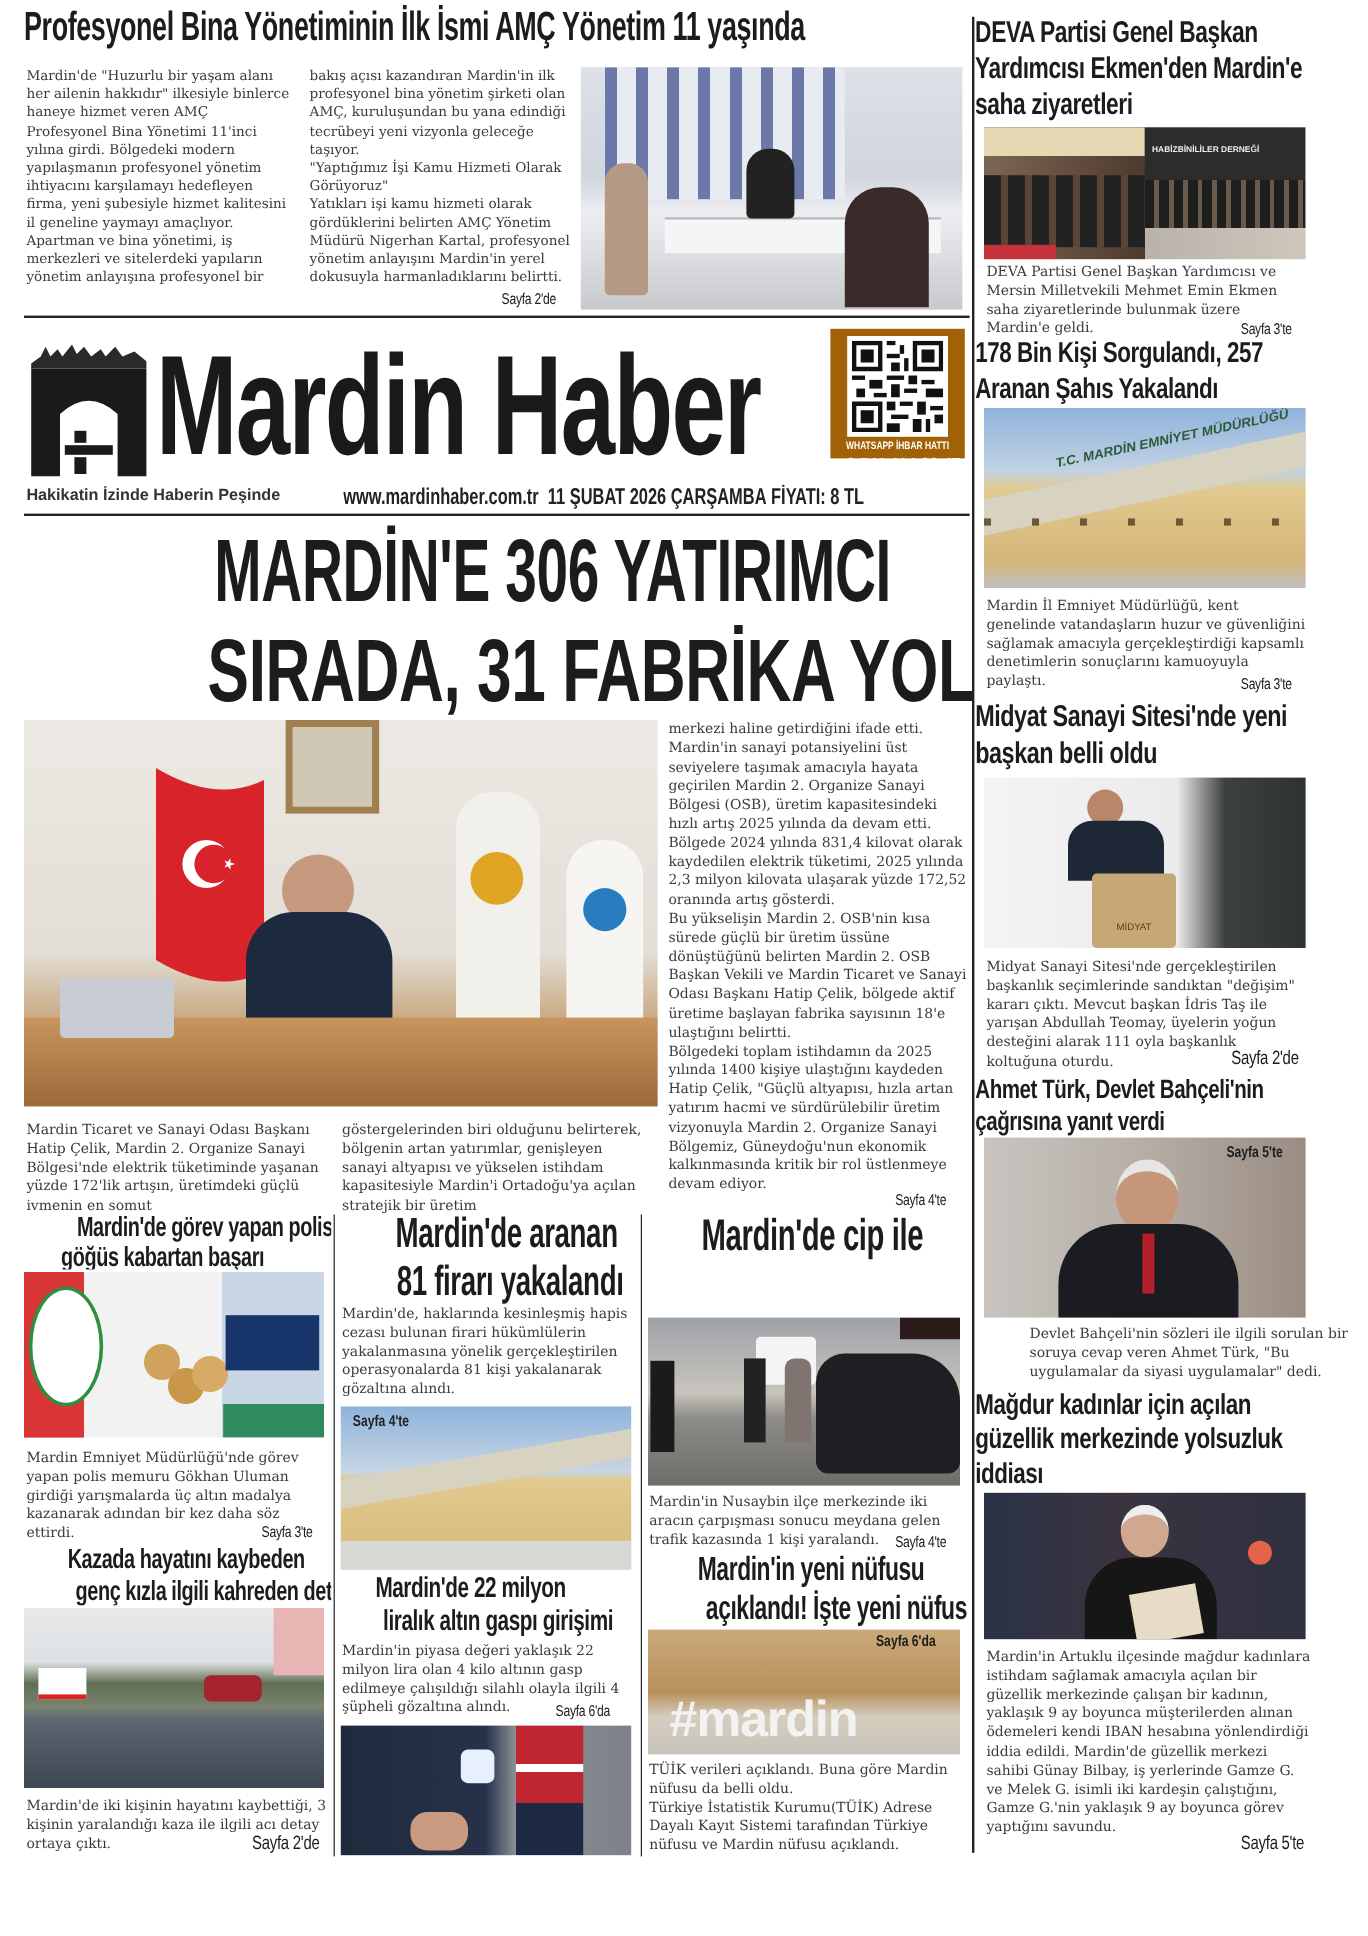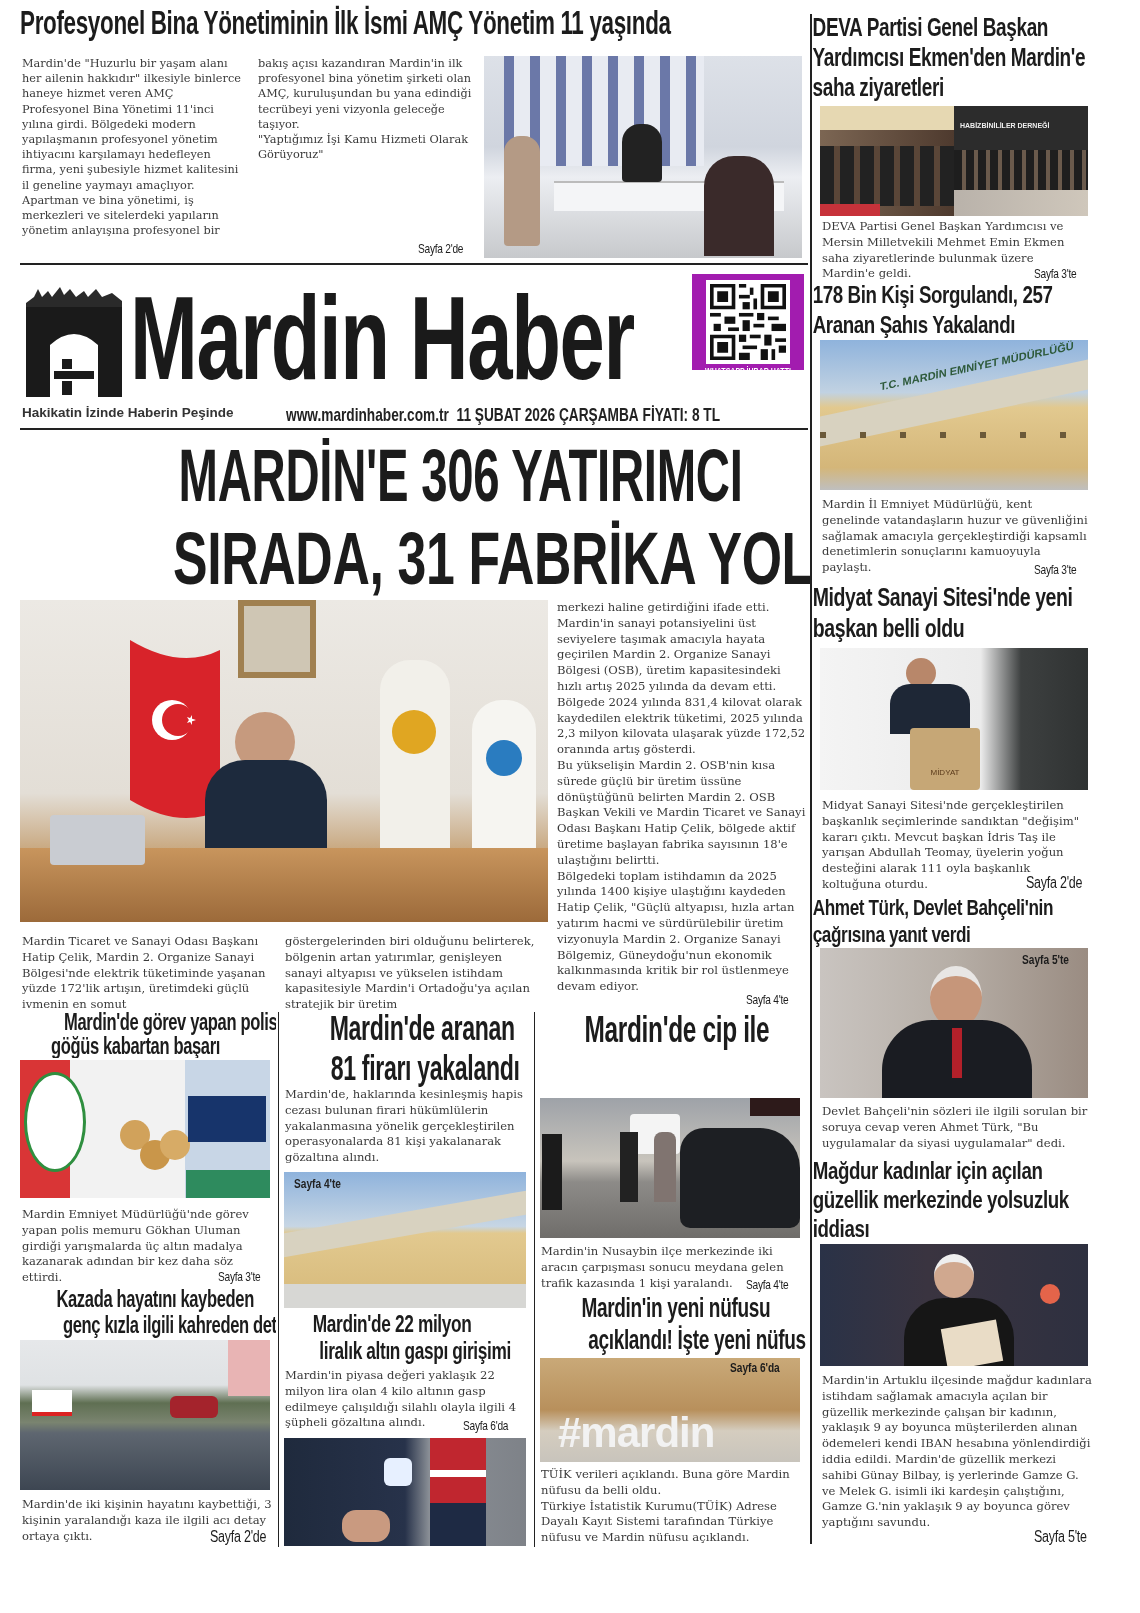--- a/index.html
+++ b/index.html
@@ -22,20 +22,21 @@
 <div class="abs hl" style="left:20px;top:2px;width:790px;height:40px;overflow:hidden">
   <span class="condl" style="font-size:34px;line-height:40px;transform:scaleX(0.66)">Profesyonel Bina Yönetiminin İlk İsmi AMÇ Yönetim 11 yaşında</span>
 </div>
 <div class="abs body" style="left:22px;top:56px;width:222px;font-size:11.3px;line-height:15.2px">
   <div>Mardin'de "Huzurlu bir yaşam alanı her ailenin hakkıdır" ilkesiyle binlerce haneye hizmet veren AMÇ Profesyonel Bina Yönetimi 11'inci yılına girdi. Bölgedeki modern yapılaşmanın profesyonel yönetim ihtiyacını karşılamayı hedefleyen firma, yeni şubesiyle hizmet kalitesini il geneline yaymayı amaçlıyor.</div>
   <div>Apartman ve bina yönetimi, iş merkezleri ve sitelerdeki yapıların yönetim anlayışına profesyonel bir</div>
 </div>
 <div class="abs body" style="left:258px;top:56px;width:225px;font-size:11.3px;line-height:15.2px">
   <div>bakış açısı kazandıran Mardin'in ilk profesyonel bina yönetim şirketi olan AMÇ, kuruluşundan bu yana edindiği tecrübeyi yeni vizyonla geleceğe taşıyor.</div>
   <div>"Yaptığımız İşi Kamu Hizmeti Olarak Görüyoruz"</div>
+  <div>Yatıkları işi kamu hizmeti olarak gördüklerini belirten AMÇ Yönetim Müdürü Nigerhan Kartal, profesyonel yönetim anlayışını Mardin'in yerel dokusuyla harmanladıklarını belirtti.</div>
 </div>
 <div class="abs sayfa" style="left:418px;top:241px"><span class="condl">Sayfa 2'de</span></div>
 <div class="img" style="left:484px;top:56px;width:318px;height:202px;background:linear-gradient(180deg,#dde1e8 0%,#d0d5de 45%,#eceef2 60%,#c7c9cc 100%)">
   <div style="position:absolute;left:20px;top:0;width:200px;height:110px;background:repeating-linear-gradient(90deg,#6b78a8 0 10px,#e8ebf2 10px 26px)"></div>
   <div style="position:absolute;left:70px;top:125px;width:230px;height:30px;background:#f4f5f7;border-top:2px solid #bbb"></div>
   <div style="position:absolute;left:20px;top:80px;width:36px;height:110px;background:#b49a85;border-radius:16px 16px 4px 4px"></div>
   <div style="position:absolute;left:138px;top:68px;width:40px;height:58px;background:#222;border-radius:18px 18px 4px 4px"></div>
   <div style="position:absolute;left:220px;top:100px;width:70px;height:100px;background:#3a2a2a;border-radius:30px 30px 0 0"></div>
 </div>
 
@@ -47,21 +48,21 @@
     <path d="M4 18 L12 12 L16 4 L20 12 L26 6 L30 12 L38 2 L42 10 L48 4 L54 12 L62 6 L66 12 L74 4 L80 12 L90 8 L100 16 L100 22 L4 22 Z" fill="#2a2a2a"></path>
     <path d="M4 22 L100 22 L100 112 L76 112 L76 60 Q52 38 28 60 L28 112 L4 112 Z" fill="#1a1a1a"></path>
     <rect x="40" y="74" width="10" height="10" fill="#1a1a1a"></rect>
     <rect x="40" y="96" width="10" height="14" fill="#1a1a1a"></rect>
     <rect x="32" y="86" width="40" height="8" fill="#1a1a1a"></rect>
   </svg>
 </div>
 <div class="abs hl" style="left:130px;top:278px;width:560px;height:120px;overflow:hidden">
   <span class="condl" style="font-size:118px;line-height:120px;transform:scaleX(0.69);color:#1a1a1a;letter-spacing:-2px">Mardin Haber</span>
 </div>
-<div class="abs" style="left:692px;top:274px;width:112px;height:96px;background:#a21caf">
+<div class="abs" style="left:692px;top:274px;width:112px;height:108px;background:#a16207">
   <div style="position:absolute;left:14px;top:6px;width:84px;height:84px;background:#fff;padding:4px">
     <svg width="76" height="76" viewBox="0 0 21 21">
       <rect width="21" height="21" fill="#fff"></rect>
       <g fill="#111">
         <path d="M0 0h7v7H0zM1 1v5h5V1zM2 2h3v3H2z" fill-rule="evenodd"></path>
         <path d="M14 0h7v7h-7zM15 1v5h5V1zM16 2h3v3h-3z" fill-rule="evenodd"></path>
         <path d="M0 14h7v7H0zM1 15v5h5v-5zM2 16h3v3H2z" fill-rule="evenodd"></path>
         <rect x="8" y="0" width="2" height="1"></rect>
           <rect x="11" y="1" width="1" height="2"></rect>
           <rect x="8" y="3" width="3" height="1"></rect>
@@ -259,21 +260,21 @@
 
 <div class="abs hl hl-c" style="left:812px;top:894px;width:290px;height:54px;overflow:hidden">
   <span class="cond" style="font-size:22px;line-height:27px;white-space:normal;width:370px;transform:scaleX(0.78);margin-left:-40px">Ahmet Türk, Devlet Bahçeli'nin çağrısına yanıt verdi</span>
 </div>
 <div class="img" style="left:820px;top:948px;width:268px;height:150px;background:linear-gradient(90deg,#c9c4c0 0%,#b6aea6 50%,#9a8c82 100%)">
   <div style="position:absolute;right:6px;top:4px;font-family:'Liberation Sans',sans-serif;font-weight:bold;font-size:13px;color:#1c1c1c"><span class="condl">Sayfa 5'te</span></div>
   <div style="position:absolute;left:110px;top:18px;width:52px;height:62px;border-radius:50%;background:#c6967a;border-top:10px solid #e8e6e4"></div>
   <div style="position:absolute;left:62px;top:72px;width:150px;height:80px;background:#1a1c22;border-radius:50px 50px 0 0"></div>
   <div style="position:absolute;left:132px;top:80px;width:10px;height:50px;background:#b3202a"></div>
 </div>
-<div class="abs body" style="left:822px;top:1104px;width:270px">Devlet Bahçeli'nin sözleri ile ilgili sorulan bir soruya cevap veren Ahmet Türk, "Bu uygulamalar da siyasi uygulamalar" dedi.</div>
+<div class="abs body" style="left:858px;top:1104px;width:270px">Devlet Bahçeli'nin sözleri ile ilgili sorulan bir soruya cevap veren Ahmet Türk, "Bu uygulamalar da siyasi uygulamalar" dedi.</div>
 
 <div class="abs hl hl-c" style="left:812px;top:1156px;width:290px;height:88px;overflow:hidden">
   <span class="cond" style="font-size:24px;line-height:29px;white-space:normal;width:370px;transform:scaleX(0.78);margin-left:-40px">Mağdur kadınlar için açılan güzellik merkezinde yolsuzluk iddiası</span>
 </div>
 <div class="img" style="left:820px;top:1244px;width:268px;height:122px;background:linear-gradient(90deg,#2a3247 0%,#3a3440 40%,#2e3040 100%)">
   <div style="position:absolute;left:114px;top:10px;width:40px;height:44px;border-radius:50%;background:#d0a88f;border-top:8px solid #eee"></div>
   <div style="position:absolute;left:84px;top:54px;width:110px;height:68px;background:#161616;border-radius:40px 40px 0 0"></div>
   <div style="position:absolute;left:124px;top:80px;width:56px;height:42px;background:#e9dcc6;transform:rotate(-10deg)"></div>
   <div style="position:absolute;left:220px;top:40px;width:20px;height:20px;border-radius:50%;background:#e4644a"></div>
 </div>

